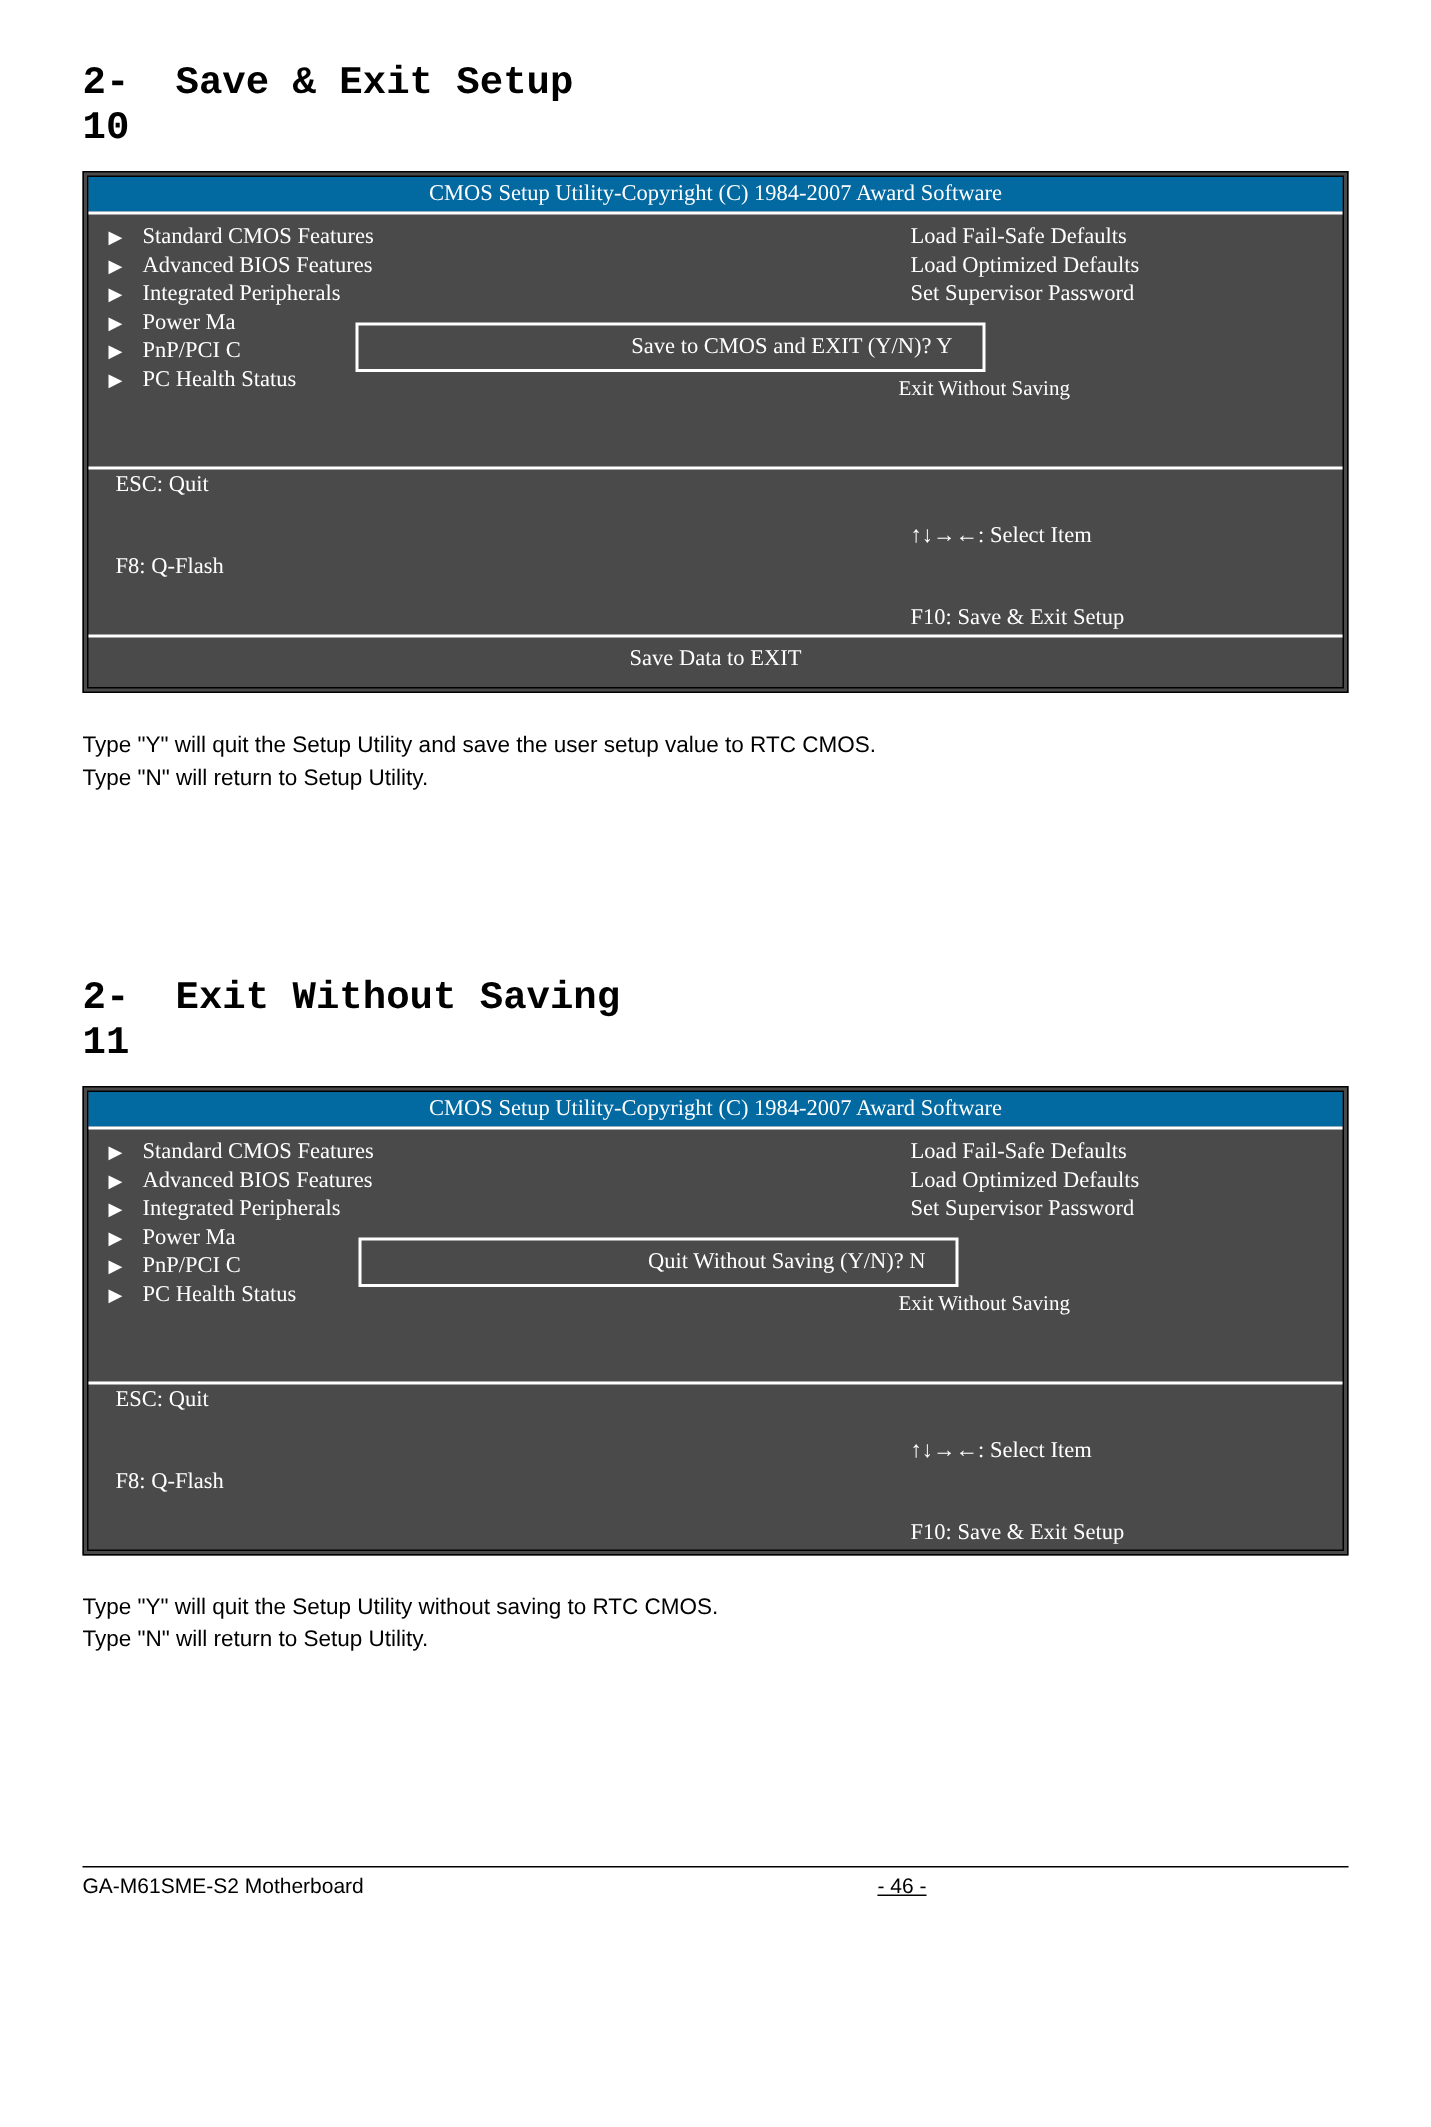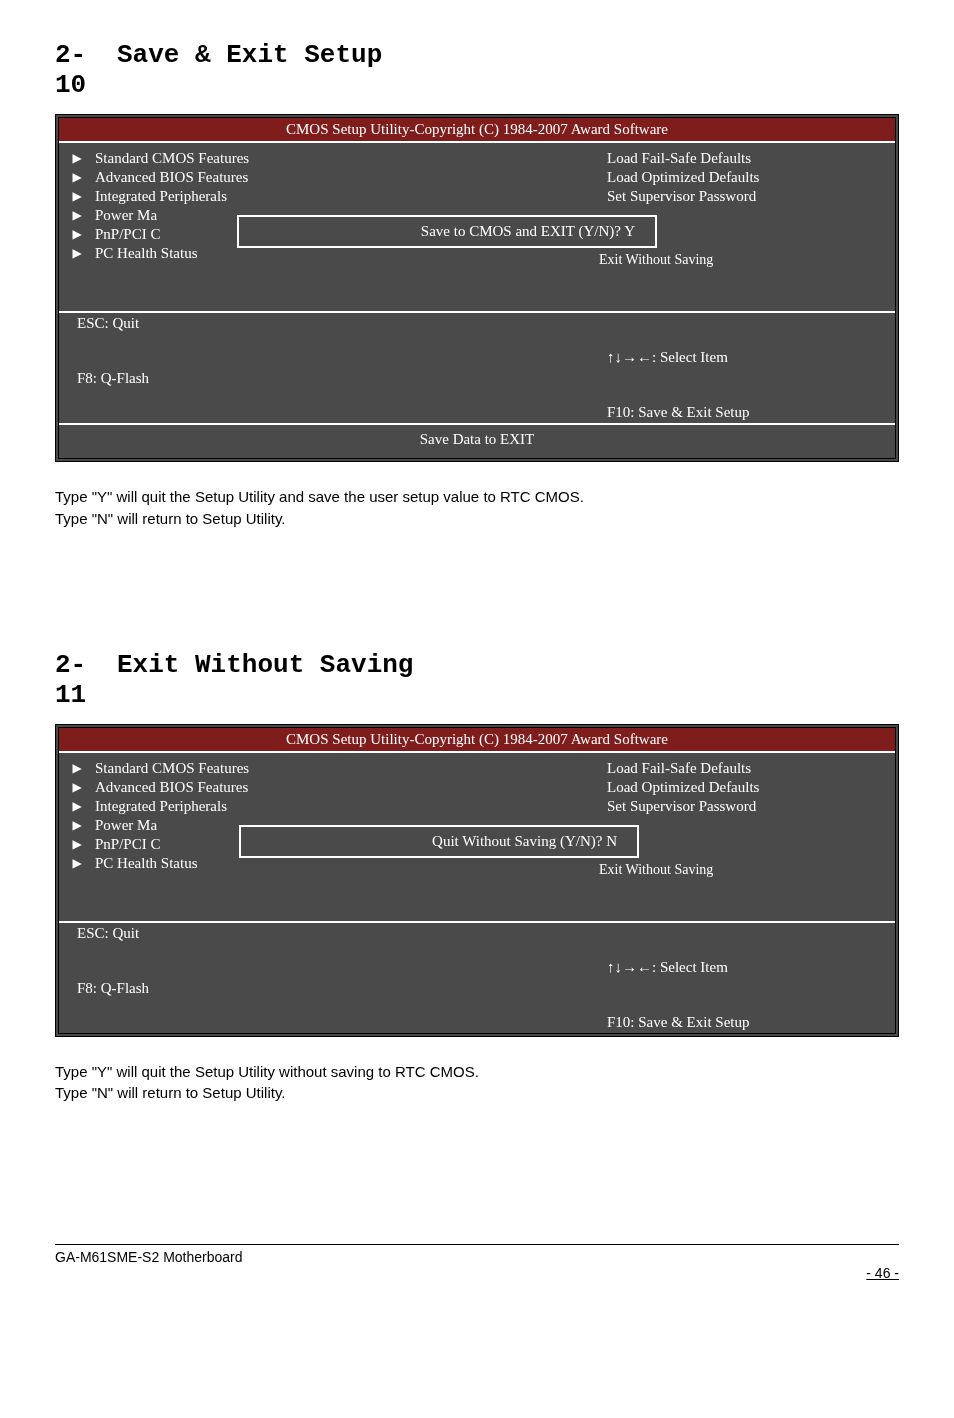--- a/index.html
+++ b/index.html
@@ -22,21 +22,21 @@
   .bios-box {
     border: 4px double #000;
     background: #4a4a4a;
     color: #fff;
     font-family: "Times New Roman", Times, serif;
     font-size: 15px;
     position: relative;
   }
   .bios-title {
     text-align: center;
-    background: #7f1d1d;
+    background: #0369a1;
     padding: 3px 0;
   }
   .bios-body {
     border-top: 2px solid #fff;
     display: flex;
     position: relative;
     min-height: 170px;
   }
   .bios-col {
     width: 50%;
@@ -92,21 +92,20 @@
     margin-top: 24px;
     line-height: 1.45;
   }
   .spacer { height: 120px; }
   .footer {
     margin-top: 140px;
     border-top: 1px solid #000;
     padding-top: 4px;
     display: flex;
     font-size: 14px;
-    flex-direction: column;
   }
   .footer .fleft { flex: 1; }
   .footer .fcenter { flex: 1; text-align: right; text-decoration: underline; }
   .footer .fright { flex: 1; }
 </style>
 </head>
 <body>
 
 <div class="section-heading">
   <span class="num">2-10</span>

